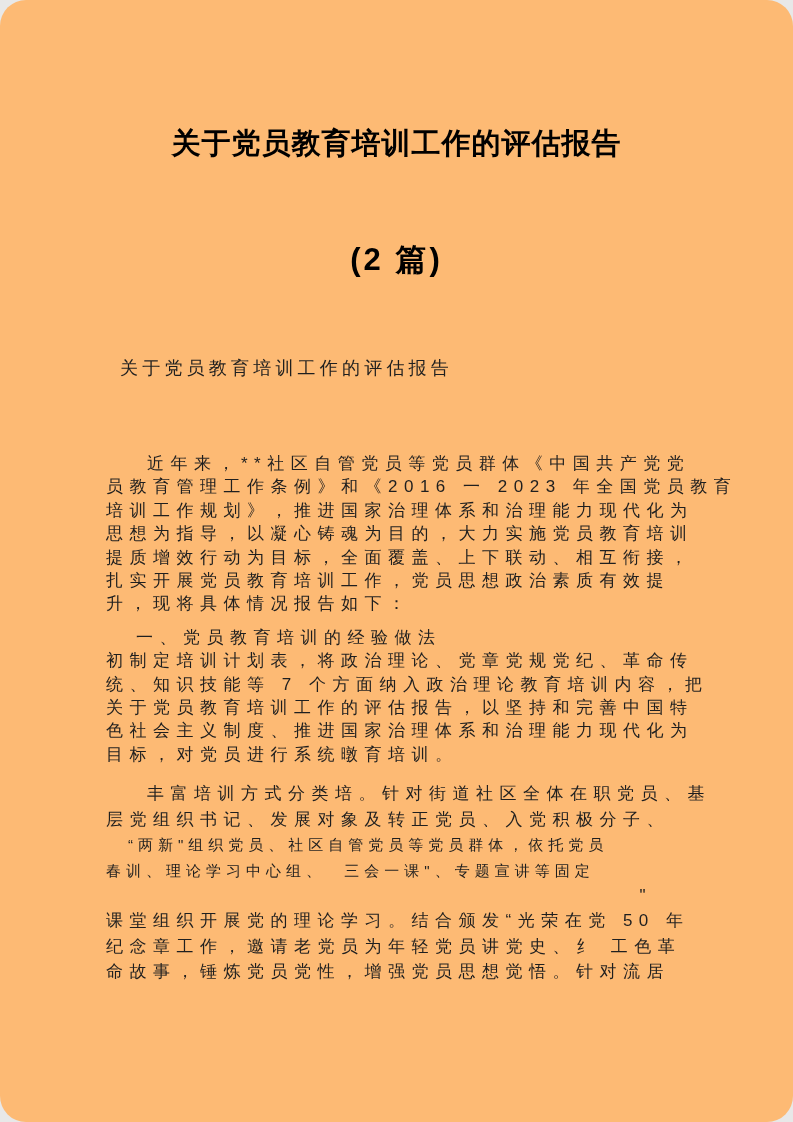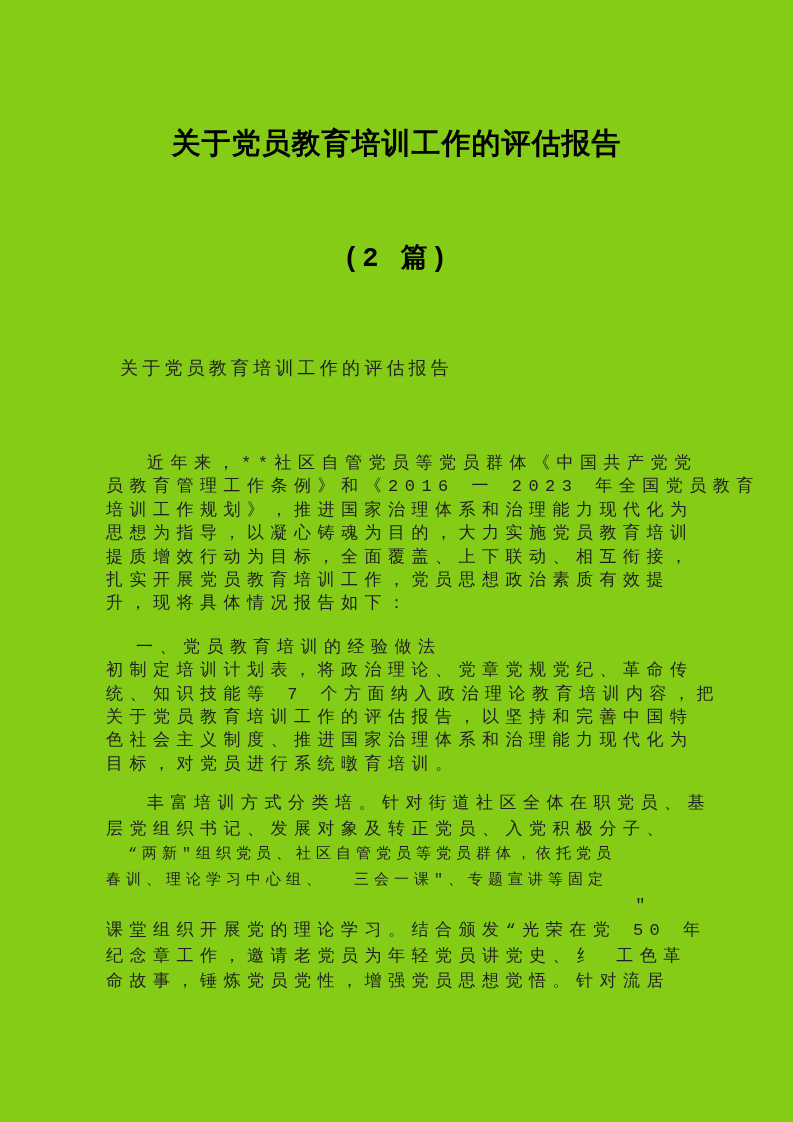--- a/index.html
+++ b/index.html
@@ -1,45 +1,46 @@
 <!DOCTYPE html>
 <html><head>
 <meta charset="utf-8">
 <style>
   html, body { margin: 0; padding: 0; background: #e8e8e8; }
   .page {
     position: relative;
     width: 793px;
     height: 1122px;
     margin: 0 auto;
-    background: #84cc16;
+    background: #fdba74;
     overflow: hidden;
-    font-family: Liberation Mono, monospace;
+    font-family: Liberation Sans, sans-serif;
     color: #1f1f1f;
+    border-radius: 26px;
   }
   .doc-title {
     position: absolute;
     top: 124px;
     left: 0;
     width: 100%;
     margin: 0;
     text-align: center;
     font-size: 29px;
     font-weight: bold;
     letter-spacing: 1px;
     color: #000000;
     white-space: pre;
   }
   .doc-count {
     position: absolute;
     top: 239px;
     left: 0;
     width: 100%;
     text-align: center;
-    font-size: 27px;
+    font-size: 31px;
     font-weight: bold;
     letter-spacing: 3px;
     color: #000000;
     white-space: pre;
   }
   .article-title {
     position: absolute;
     top: 356px;
     left: 120px;
     font-size: 18px;
@@ -51,21 +52,21 @@
     top: 452px;
     left: 106px;
     width: 582px;
     font-size: 17px;
     letter-spacing: 6.5px;
   }
   .line {
     line-height: 23.4px;
     white-space: pre;
   }
-  .sec-heading { margin-top: 20px; }
+  .sec-heading { margin-top: 10px; }
   .sec-heading .line { padding-left: 30px; }
   .sec-wide { margin-top: 15px; }
   .sec-wide .line { line-height: 25.4px; }
   .line.indent { padding-left: 41px; }
   .line.q-indent { padding-left: 22px; }
   .line.small { font-size: 15px; letter-spacing: 5px; }
   .line.right { text-align: right; padding-right: 36px; }
 </style>
 </head>
 <body>

